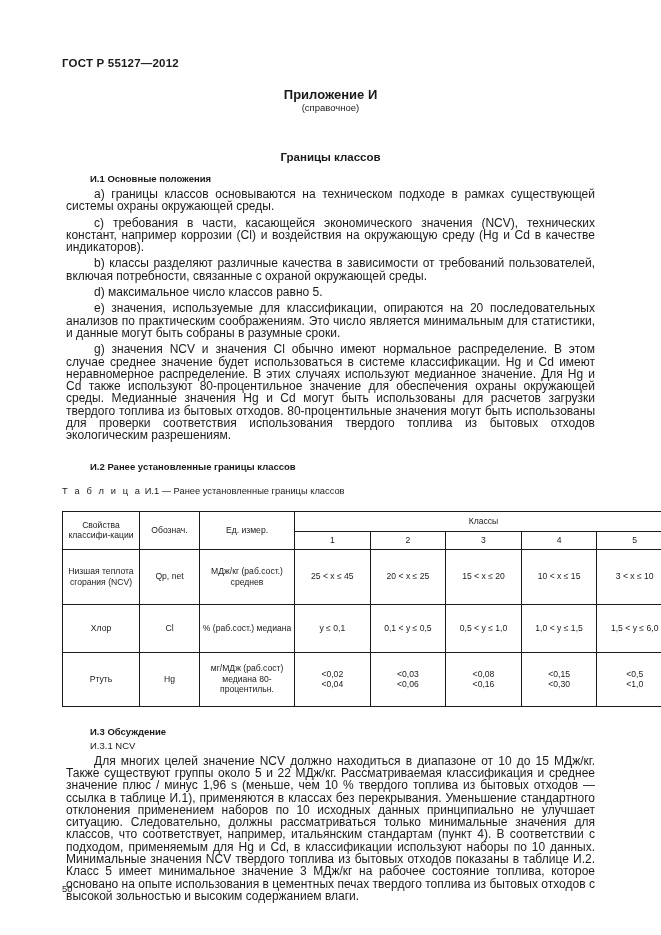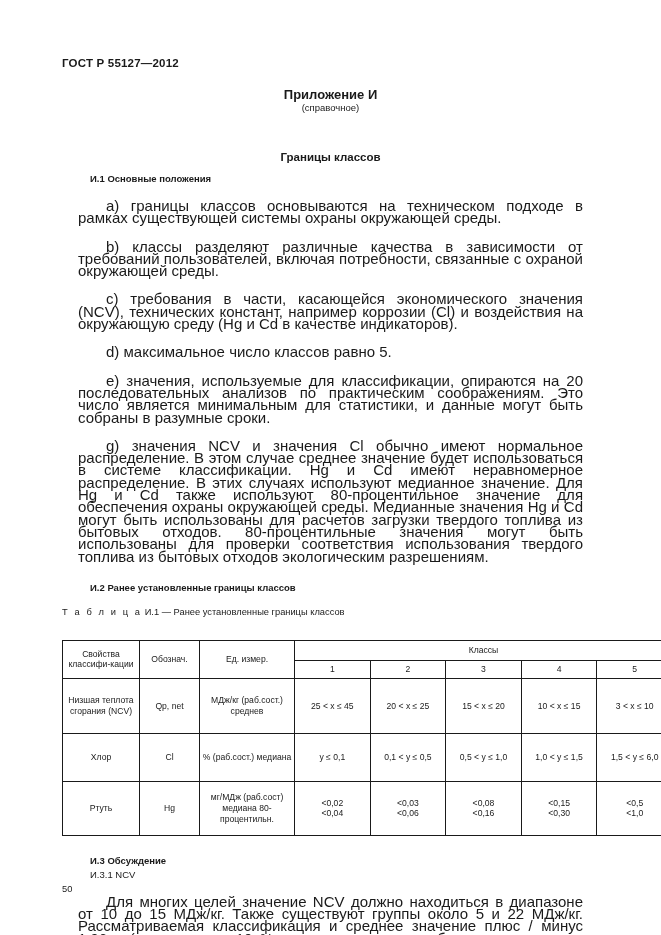--- a/index.html
+++ b/index.html
@@ -68,31 +68,31 @@
     margin-bottom: 3px;
     padding-left: 28px;
   }
   .sub-head {
     font-size: 9.5px;
     font-weight: normal;
     padding-left: 28px;
     margin-bottom: 1px;
   }
   p.body-par {
-    font-size: 15px;
+    font-size: 12px;
     line-height: 12.3px;
     text-align: justify;
-    margin: 16px;
+    margin: 4px;
     text-indent: 28px;
     hyphens: manual;
   }
   .table-caption {
     font-size: 9.3px;
     margin-top: 14px;
-    margin-bottom: 23px;
+    margin-bottom: 15px;
   }
   .table-caption .spaced {
     letter-spacing: 2.1px;
   }
   table.cls {
     border-collapse: collapse;
     width: 611px;
     table-layout: fixed;
     font-size: 8.6px;
   }
@@ -138,22 +138,22 @@
   <div class="content">
 
     <div class="annex-label">Приложение И</div>
     <div class="annex-sub">(справочное)</div>
 
     <div class="doc-title">Границы классов</div>
 
     <div class="sec-head">И.1  Основные положения</div>
 
     <p class="body-par">a) границы классов основываются на техническом подходе в рамках существующей системы охраны окружающей среды.</p>
+    <p class="body-par">c) требования в части, касающейся экономического значения (NCV), технических констант, например коррозии (Cl) и воздействия на окружающую среду (Hg и Cd в качестве индикаторов).</p>
     <p class="body-par">b) классы разделяют различные качества в зависимости от требований пользователей, включая потребности, связанные с охраной окружающей среды.</p>
-    <p class="body-par">c) требования в части, касающейся экономического значения (NCV), технических констант, например коррозии (Cl) и воздействия на окружающую среду (Hg и Cd в качестве индикаторов).</p>
     <p class="body-par">d) максимальное число классов равно 5.</p>
     <p class="body-par">e) значения, используемые для классификации, опираются на 20 последовательных анализов по практическим соображениям. Это число является минимальным для статистики, и данные могут быть собраны в разумные сроки.</p>
     <p class="body-par">g) значения NCV и значения Cl обычно имеют нормальное распределение. В этом случае среднее значение будет использоваться в системе классификации. Hg и Cd имеют неравномерное распределение. В этих случаях используют медианное значение. Для Hg и Cd также используют 80-процентильное значение для обеспечения охраны окружающей среды. Медианные значения Hg и Cd могут быть использованы для расчетов загрузки твердого топлива из бытовых отходов. 80-процентильные значения могут быть использованы для проверки соответствия использования твердого топлива из бытовых отходов экологическим разрешениям.</p>
 
     <div class="sec-head-tight">И.2  Ранее установленные границы классов</div>
 
     <div class="table-caption"><span class="spaced">Т а б л и ц а</span> <span>И.1</span> <span>— Ранее установленные границы классов</span></div>
 
     <table class="cls">
       <thead>

